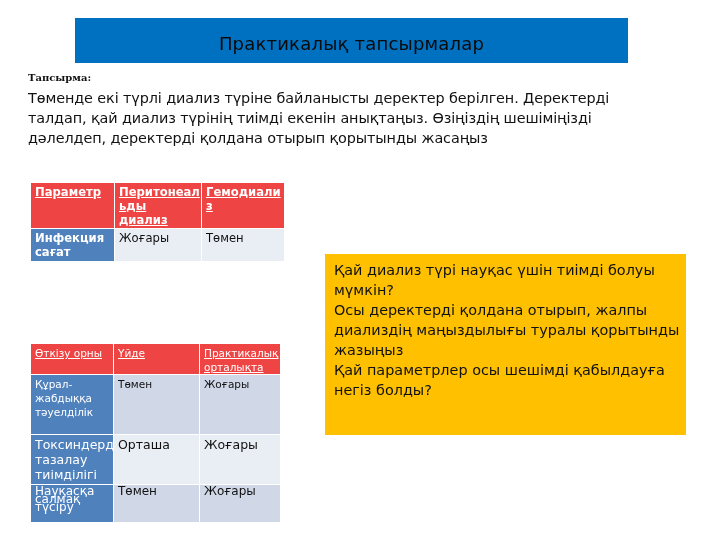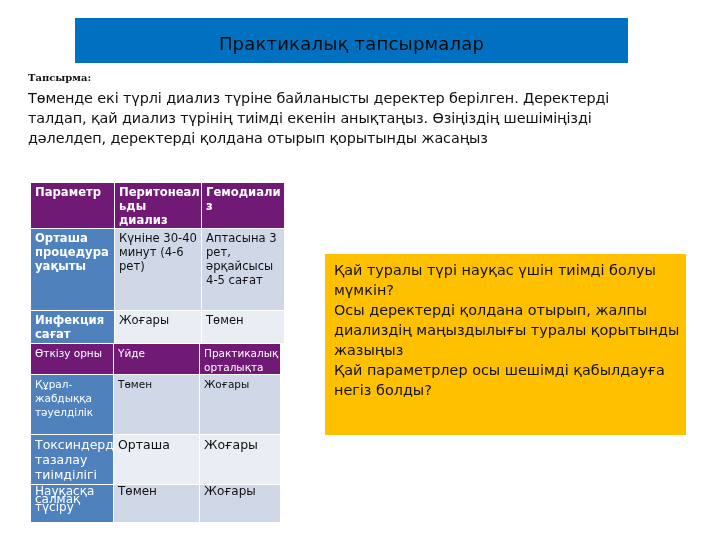--- a/index.html
+++ b/index.html
@@ -33,21 +33,21 @@
     font-family: "DejaVu Sans", sans-serif; table-layout: fixed;
   }
   table td {
     vertical-align: top; padding: 2px 3px 0 4px;
     border: 1px solid #ffffff; overflow: hidden;
     line-height: 14px; color: #111;
   }
   #t1 { left: 30px; top: 182px; width: 254px; font-size: 11.6px; }
   #t2 { left: 30px; top: 343px; width: 250px; font-size: 10.5px; }
 
-  .hdr td { background: #701a75; color: #ffffff; }
+  .hdr td { background: #ef4444; color: #ffffff; text-decoration: underline; }
   td.rowhead { background: #4F81BD; color: #ffffff; font-weight: bold; }
   #t1 td.rowhead { font-weight: bold; }
   #t1 .hdr td { font-weight: bold; }
   .row-dark td.cell { background: #D0D8E8; }
   .row-light td.cell { background: #E9EDF4; }
   #t2 .hdr td { font-weight: normal; }
   #t2 td.rowhead { font-weight: normal; }
   .tiny { font-size: 12px; line-height: 8px; }
   .med { font-size: 12.5px; line-height: 15px; }
 
@@ -78,25 +78,20 @@
       <col style="width:84px">
       <col style="width:87px">
       <col style="width:83px">
     </colgroup>
   <tbody>
       <tr class="hdr" style="height:46px">
     <td>Параметр</td>
     <td>Перитонеал ьды диализ</td>
     <td>Гемодиали з</td>
   </tr>
-  <tr class="row-dark" style="height:82px">
-    <td class="rowhead">Орташа процедура уақыты</td>
-    <td class="cell">Күніне 30-40 минут (4-6 рет)</td>
-    <td class="cell">Аптасына 3 рет, әрқайсысы 4-5 сағат</td>
-  </tr>
   <tr class="row-light" style="height:33px">
     <td class="rowhead">Инфекция сағат</td>
     <td class="cell">Жоғары</td>
     <td class="cell">Төмен</td>
   </tr>
 </tbody>
   </table>
 
 <table id="t2">
   <colgroup>
@@ -122,16 +117,16 @@
   </tr>
   <tr class="row-dark" style="height:38px">
     <td class="rowhead tiny">Науқасқа салмақ түсіру</td>
     <td class="cell tiny">Төмен</td>
     <td class="cell tiny">Жоғары</td>
   </tr>
 </tbody>
   </table>
 
 <div class="questions">
-  <span class="q-line">Қай туралы түрі науқас үшін тиімді болуы мүмкін?</span>
+  <span class="q-line">Қай диализ түрі науқас үшін тиімді болуы мүмкін?</span>
   <span class="q-line">Осы деректерді қолдана отырып, жалпы диализдің маңыздылығы туралы қорытынды жазыңыз</span>
   <span class="q-line">Қай параметрлер осы шешімді қабылдауға негіз болды?</span>
 </div>
 
 </body></html>

